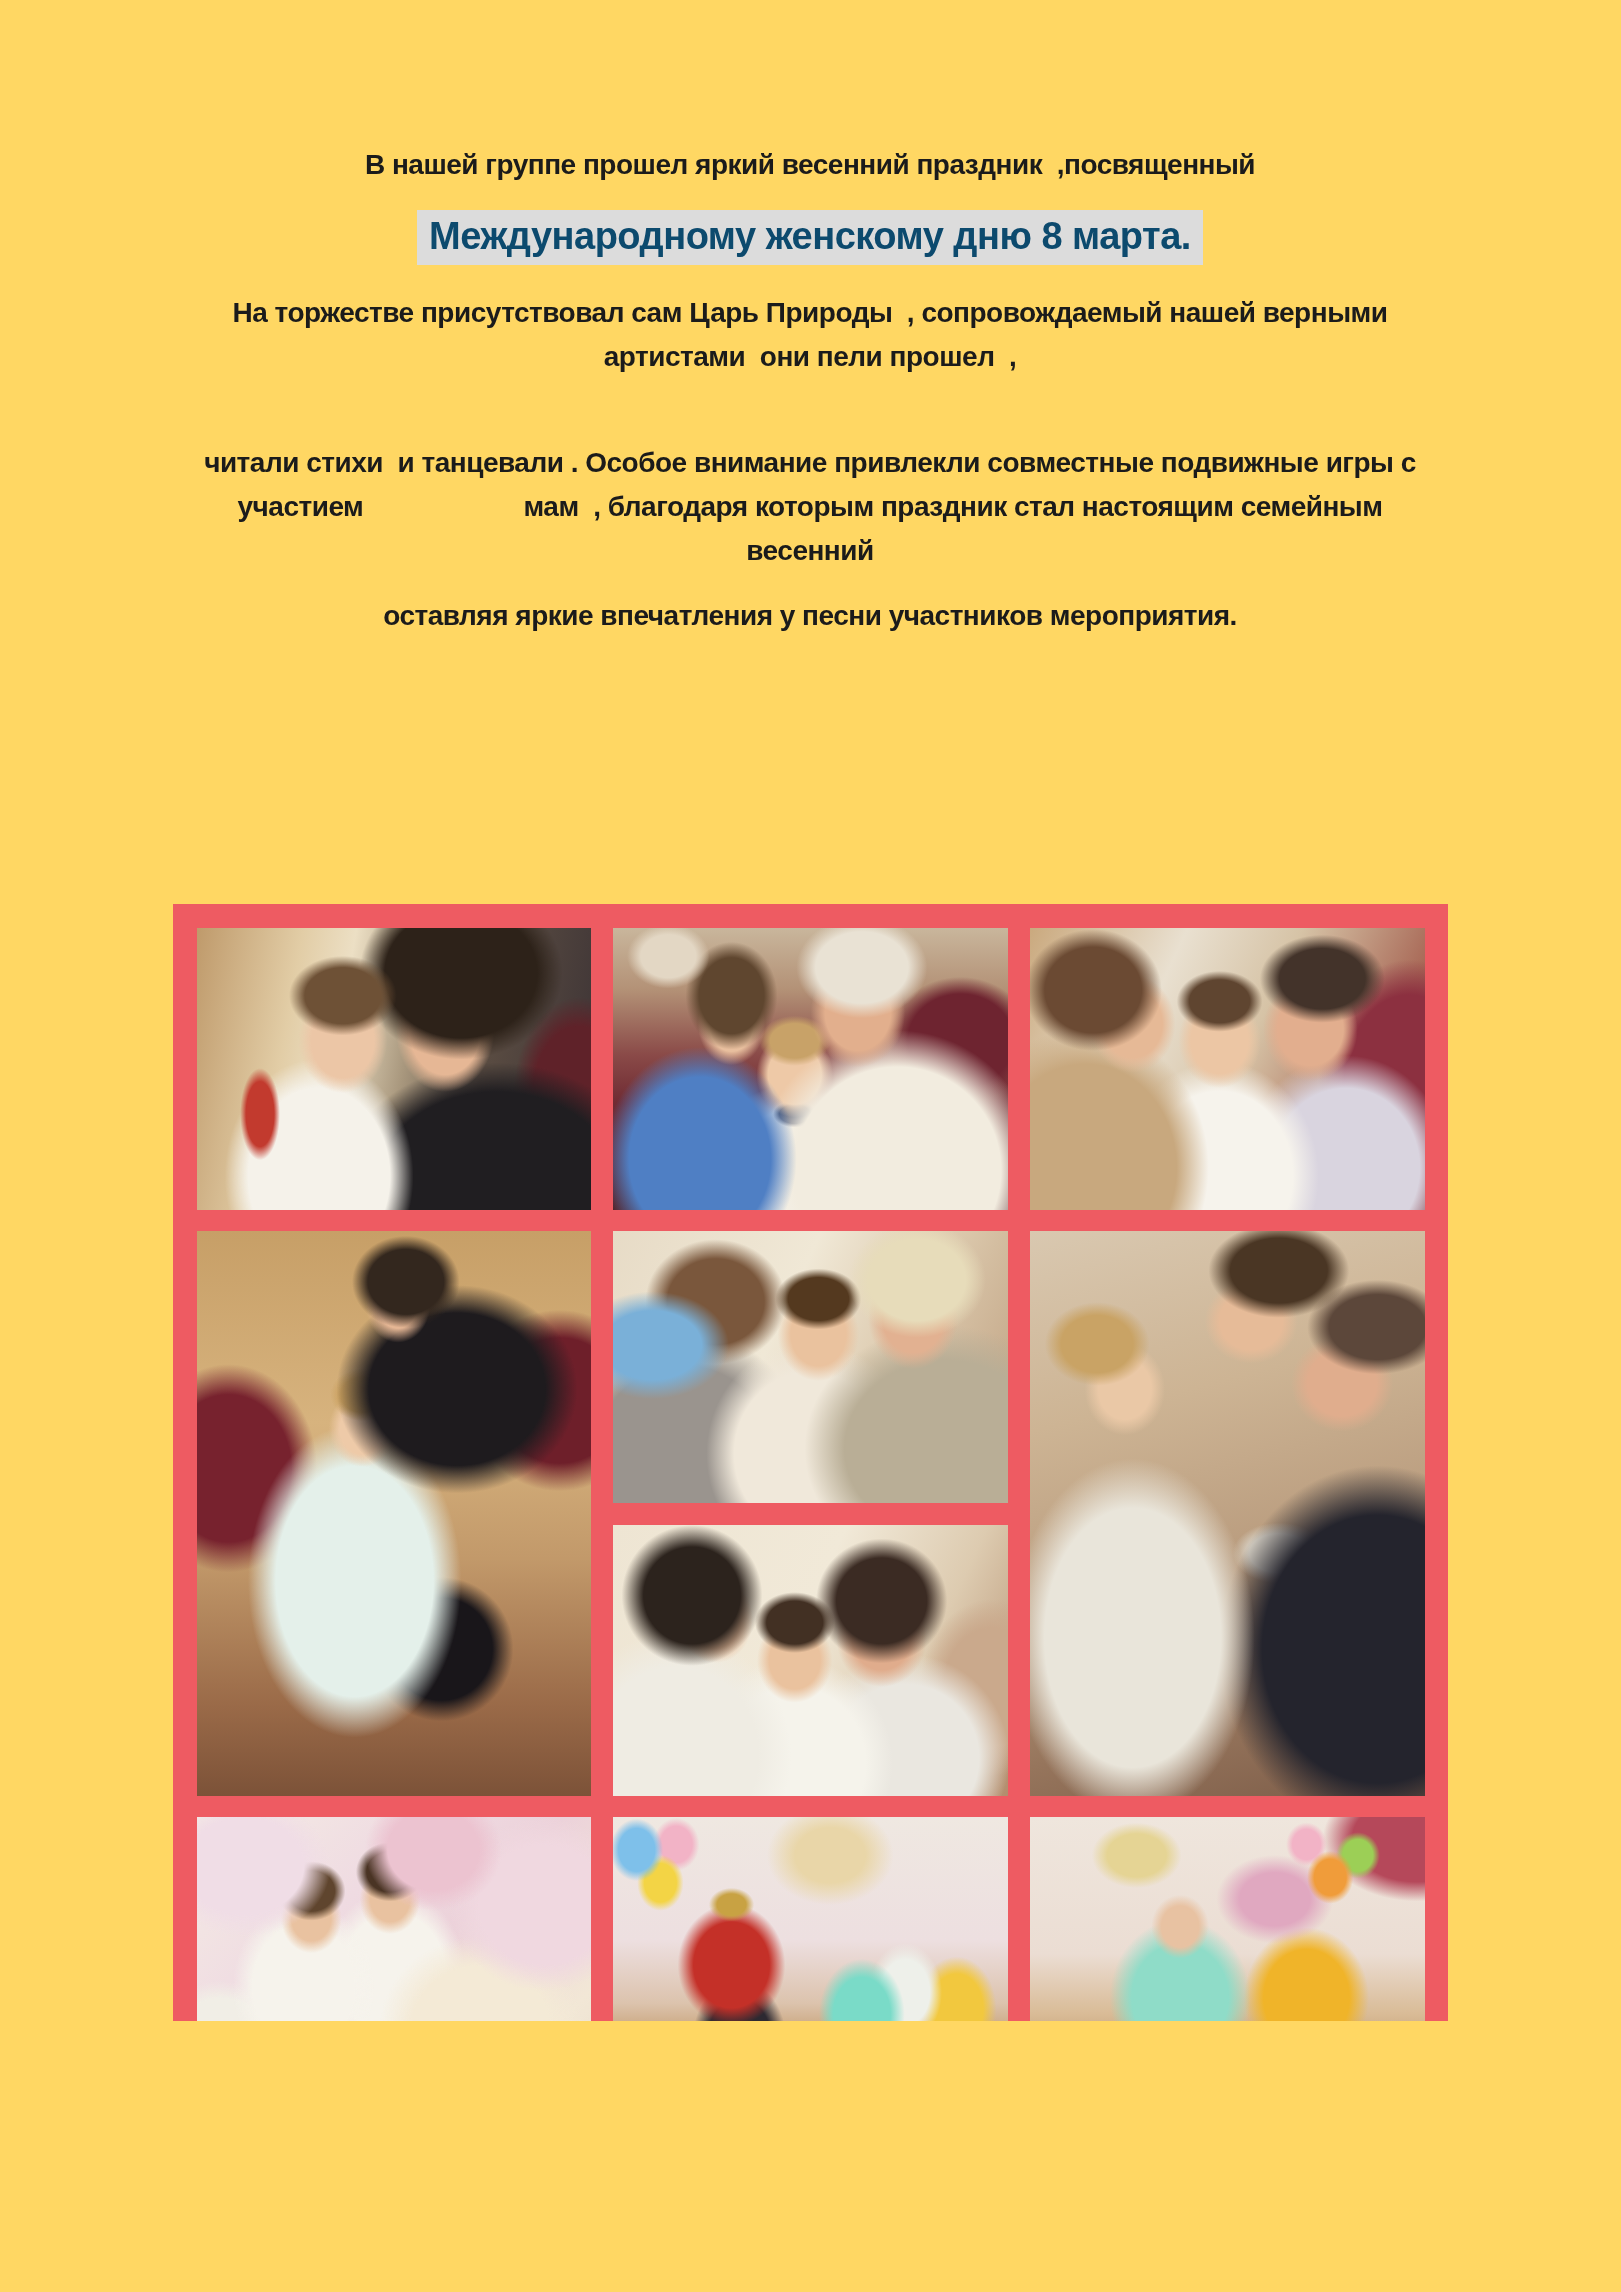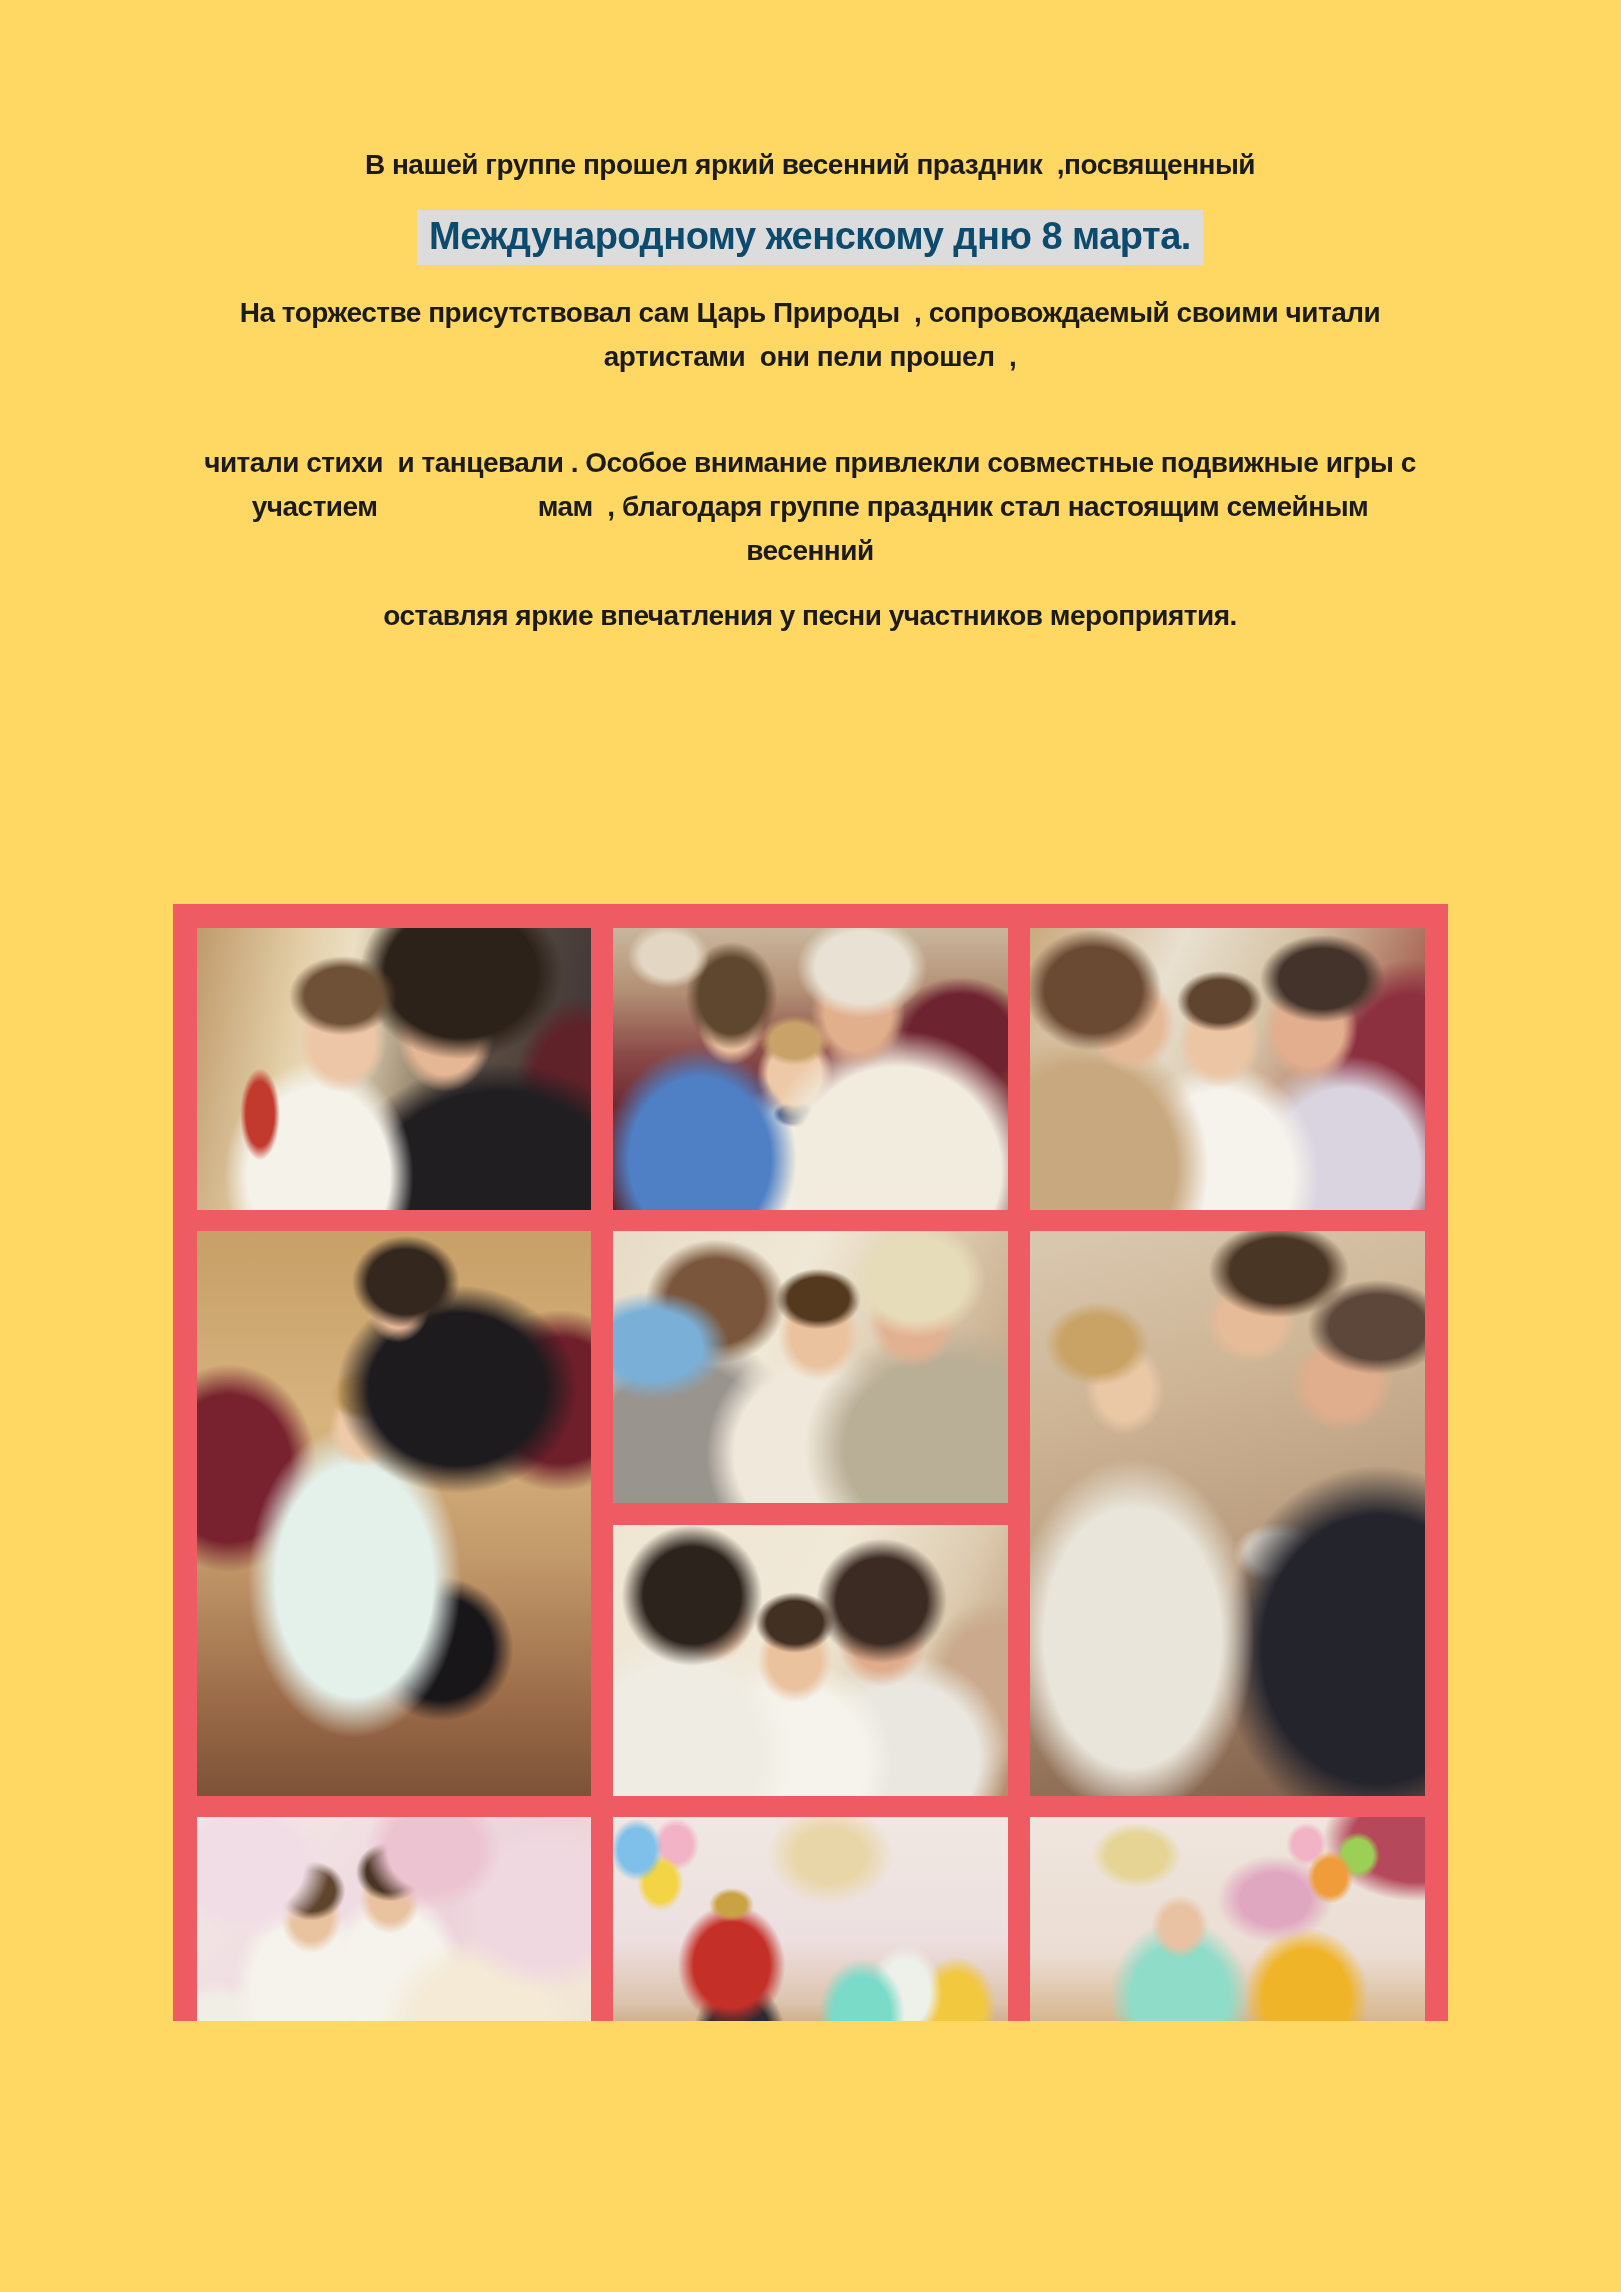--- a/index.html
+++ b/index.html
@@ -162,27 +162,27 @@
 
   <div class="tblock intro">
     <span class="line">В нашей группе прошел яркий весенний праздник  ,посвященный</span>
   </div>
 
   <div class="tblock titleLn">
     <mark>Международному женскому дню 8 марта.</mark>
   </div>
 
   <div class="tblock para2">
-    <span class="line">На торжестве присутствовал сам Царь Природы  , сопровождаемый своими читали</span>
+    <span class="line">На торжестве присутствовал сам Царь Природы  , сопровождаемый нашей верными</span>
     <span class="line">артистами  они пели прошел  ,</span>
   </div>
 
   <div class="tblock para3">
     <span class="line">читали стихи  и танцевали . Особое внимание привлекли совместные подвижные игры с</span>
-    <span class="line">участием                      мам  , благодаря группе праздник стал настоящим семейным</span>
+    <span class="line">участием                      мам  , благодаря которым праздник стал настоящим семейным</span>
     <span class="line">весенний</span>
   </div>
 
   <div class="tblock para4">
     <span class="line">оставляя яркие впечатления у песни участников мероприятия.</span>
   </div>
 
   <div class="collage">
     <div class="ph ph1" title="Selfie: mother in black jacket hugging son in white shirt with navy bow tie, wooden door and fire extinguisher behind"></div>
     <div class="ph ph2" title="Mother in blue dress and grandmother in white knit sweater with blond boy in white shirt and bow tie, audience on red chairs behind"></div>

